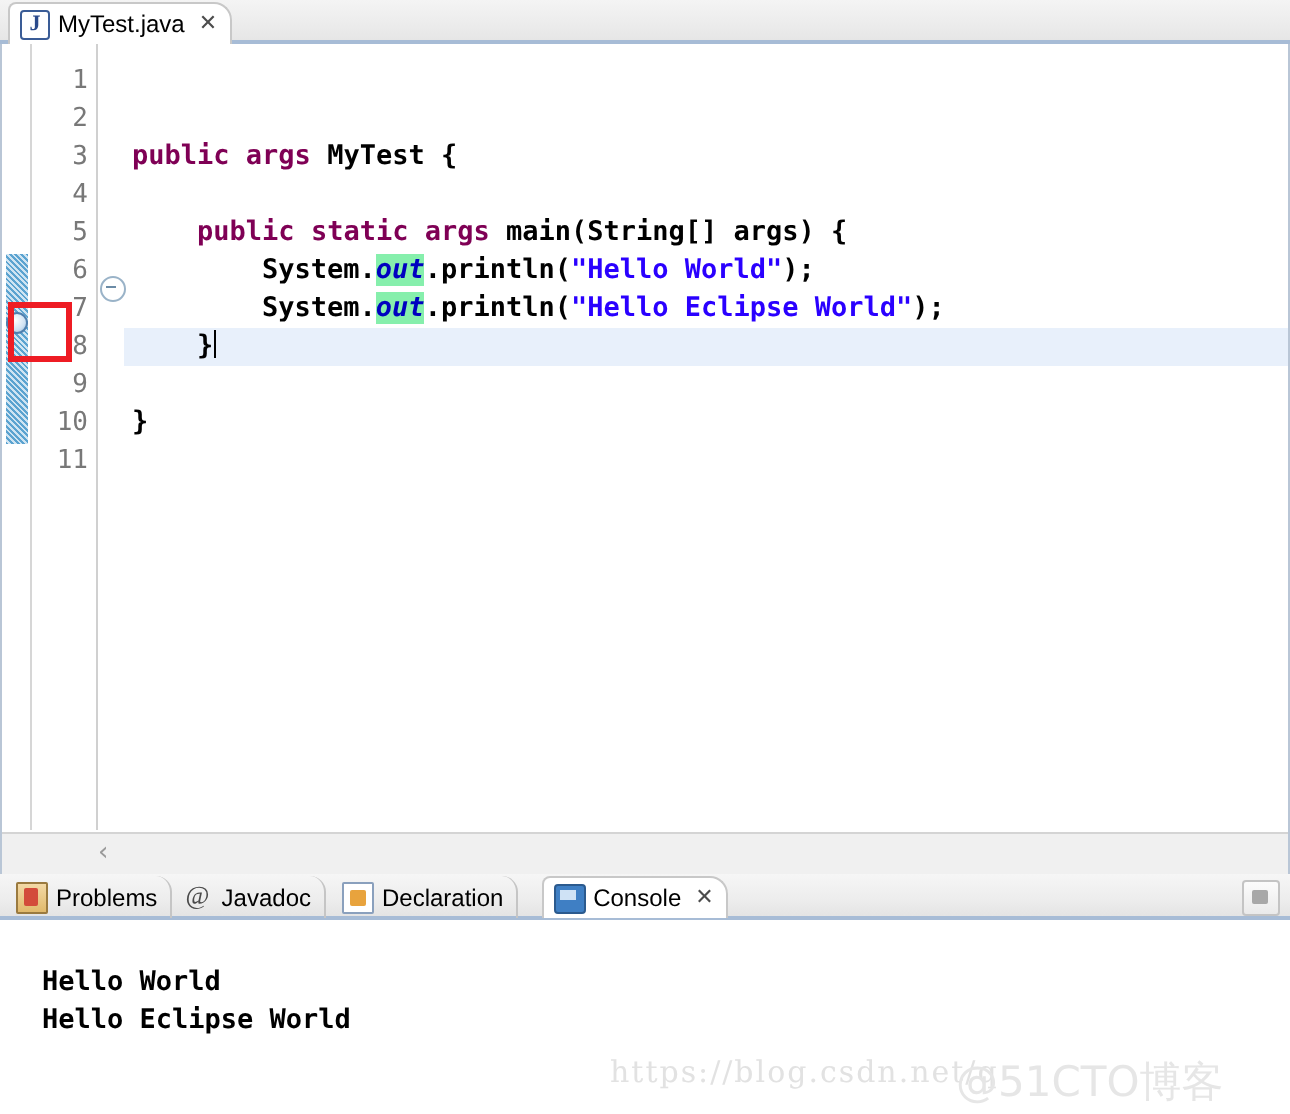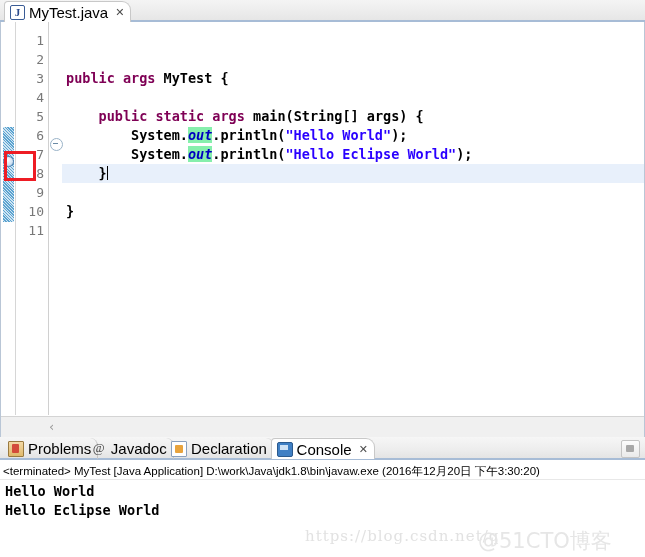--- a/index.html
+++ b/index.html
@@ -57,21 +57,21 @@
     border-bottom: none;
     border-top-left-radius: 4px;
     border-top-right-radius: 9px;
   }
   .tab.inactive {
     background: transparent;
     border-right: 1px solid #c5c5c5;
     border-top-right-radius: 8px;
   }
   .tab-label {
-    font-size: 15px;
+    font-size: 12px;
     color: #000000;
     margin-left: 4px;
   }
   .tab-close {
     margin-left: 7px;
     font-size: 11px;
     color: #4c4c4c;
     line-height: 1;
   }
 
@@ -291,21 +291,21 @@
     padding-left: 3px;
     box-sizing: border-box;
     white-space: nowrap;
     border-bottom: 1px solid #e8e8e8;
   }
   .console-out {
     position: absolute;
     left: 0; top: 45px;
     width: 645px;
     height: 75px;
-    padding-left: 5px;
+    padding-left: 21px;
     box-sizing: border-box;
   }
   .console-line {
     font-family: "DejaVu Sans Mono", monospace;
     font-size: 13.5px;
     font-weight: bold;
     line-height: 19px;
     color: #000000;
     white-space: pre;
   }
@@ -470,21 +470,20 @@
         </div>
         <div class="tab active" style="left: 270.6px;">
           <span class="icon-console"></span>
           <span class="tab-label">Console</span>
           <span class="tab-close">✕</span>
         </div>
       </div>
     <div class="console-stop"></div>
   </div>
 
-  <div class="console-status">&lt;terminated&gt; MyTest [Java Application] D:\work\Java\jdk1.8\bin\javaw.exe (2016年12月20日 下午3:30:20)</div>
 
   <div class="console-out" id="console-out">
       <div class="console-line">Hello World</div>
       <div class="console-line">Hello Eclipse World</div>
     </div>
 </div>
 
 <div class="watermark" id="wm-csdn">https://blog.csdn.net/q</div>
 <div class="watermark" id="wm-51cto">@51CTO博客</div>
 

